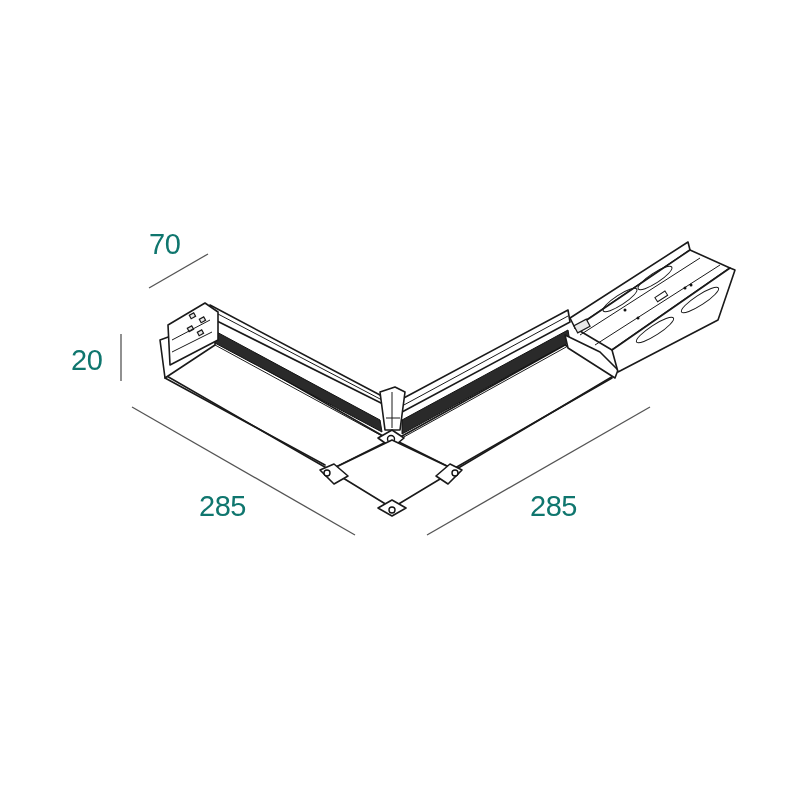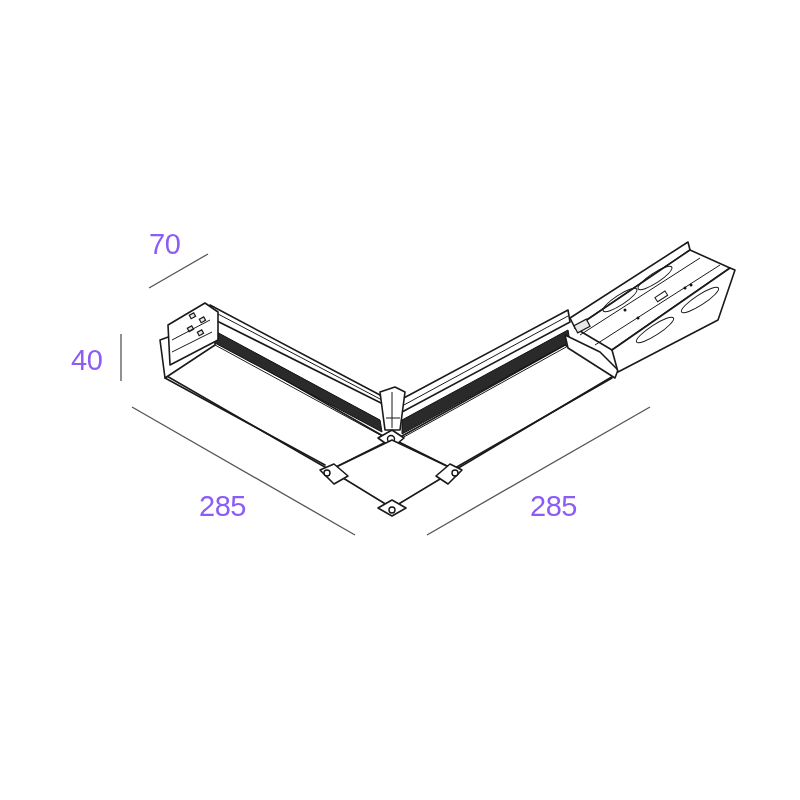--- a/index.html
+++ b/index.html
@@ -1,18 +1,18 @@
 <!DOCTYPE html>
 <html><head>
   <meta charset="utf-8">
   <style>
     html, body { margin: 0; padding: 0; background: #ffffff; }
     body { width: 800px; height: 800px; position: relative; overflow: hidden; font-family: "Liberation Sans", sans-serif; }
     #drawing { position: absolute; left: 0; top: 0; width: 800px; height: 800px; }
-    .dim-label { position: absolute; font-family: "Liberation Sans", sans-serif; font-size: 29px; color: #8b5cf6; font-weight: 300; letter-spacing: -0.5px; line-height: 1; }
+    .dim-label { position: absolute; font-family: "Liberation Sans", sans-serif; font-size: 29px; color: #0f766e; font-weight: 300; letter-spacing: -0.5px; line-height: 1; }
     .stroke { fill: none; stroke: #1a1a1a; stroke-width: 1.6; stroke-linejoin: round; stroke-linecap: round; }
     .thin { fill: none; stroke: #1a1a1a; stroke-width: 1; }
     .dimline { fill: none; stroke: #555; stroke-width: 1.3; }
     .fill-w { fill: #ffffff; stroke: #1a1a1a; stroke-width: 1.6; stroke-linejoin: round; }
     .fill-d { fill: #2a2a2a; stroke: #111; stroke-width: 1; }
     .fill-g { fill: #e8e8e8; stroke: #1a1a1a; stroke-width: 1.2; }
   </style>
 </head>
 <body>
 
@@ -97,15 +97,15 @@
     <circle cx="685" cy="288" r="1.5" fill="#111"></circle>
     <circle cx="691" cy="285" r="1.5" fill="#111"></circle>
     <circle cx="625" cy="310" r="1.5" fill="#111"></circle>
     <circle cx="638" cy="318" r="1.5" fill="#111"></circle>
 
     <rect class="fill-g" x="575" y="322" width="14" height="8" transform="rotate(-28 582 326)"></rect>
   </g>
 </svg>
 
 <div class="dim-label" style="left:149px; top:230px;">70</div>
-<div class="dim-label" style="left:71px; top:346px;">40</div>
+<div class="dim-label" style="left:71px; top:346px;">20</div>
 <div class="dim-label" style="left:199px; top:492px;">285</div>
 <div class="dim-label" style="left:530px; top:492px;">285</div>
 
 </body></html>

